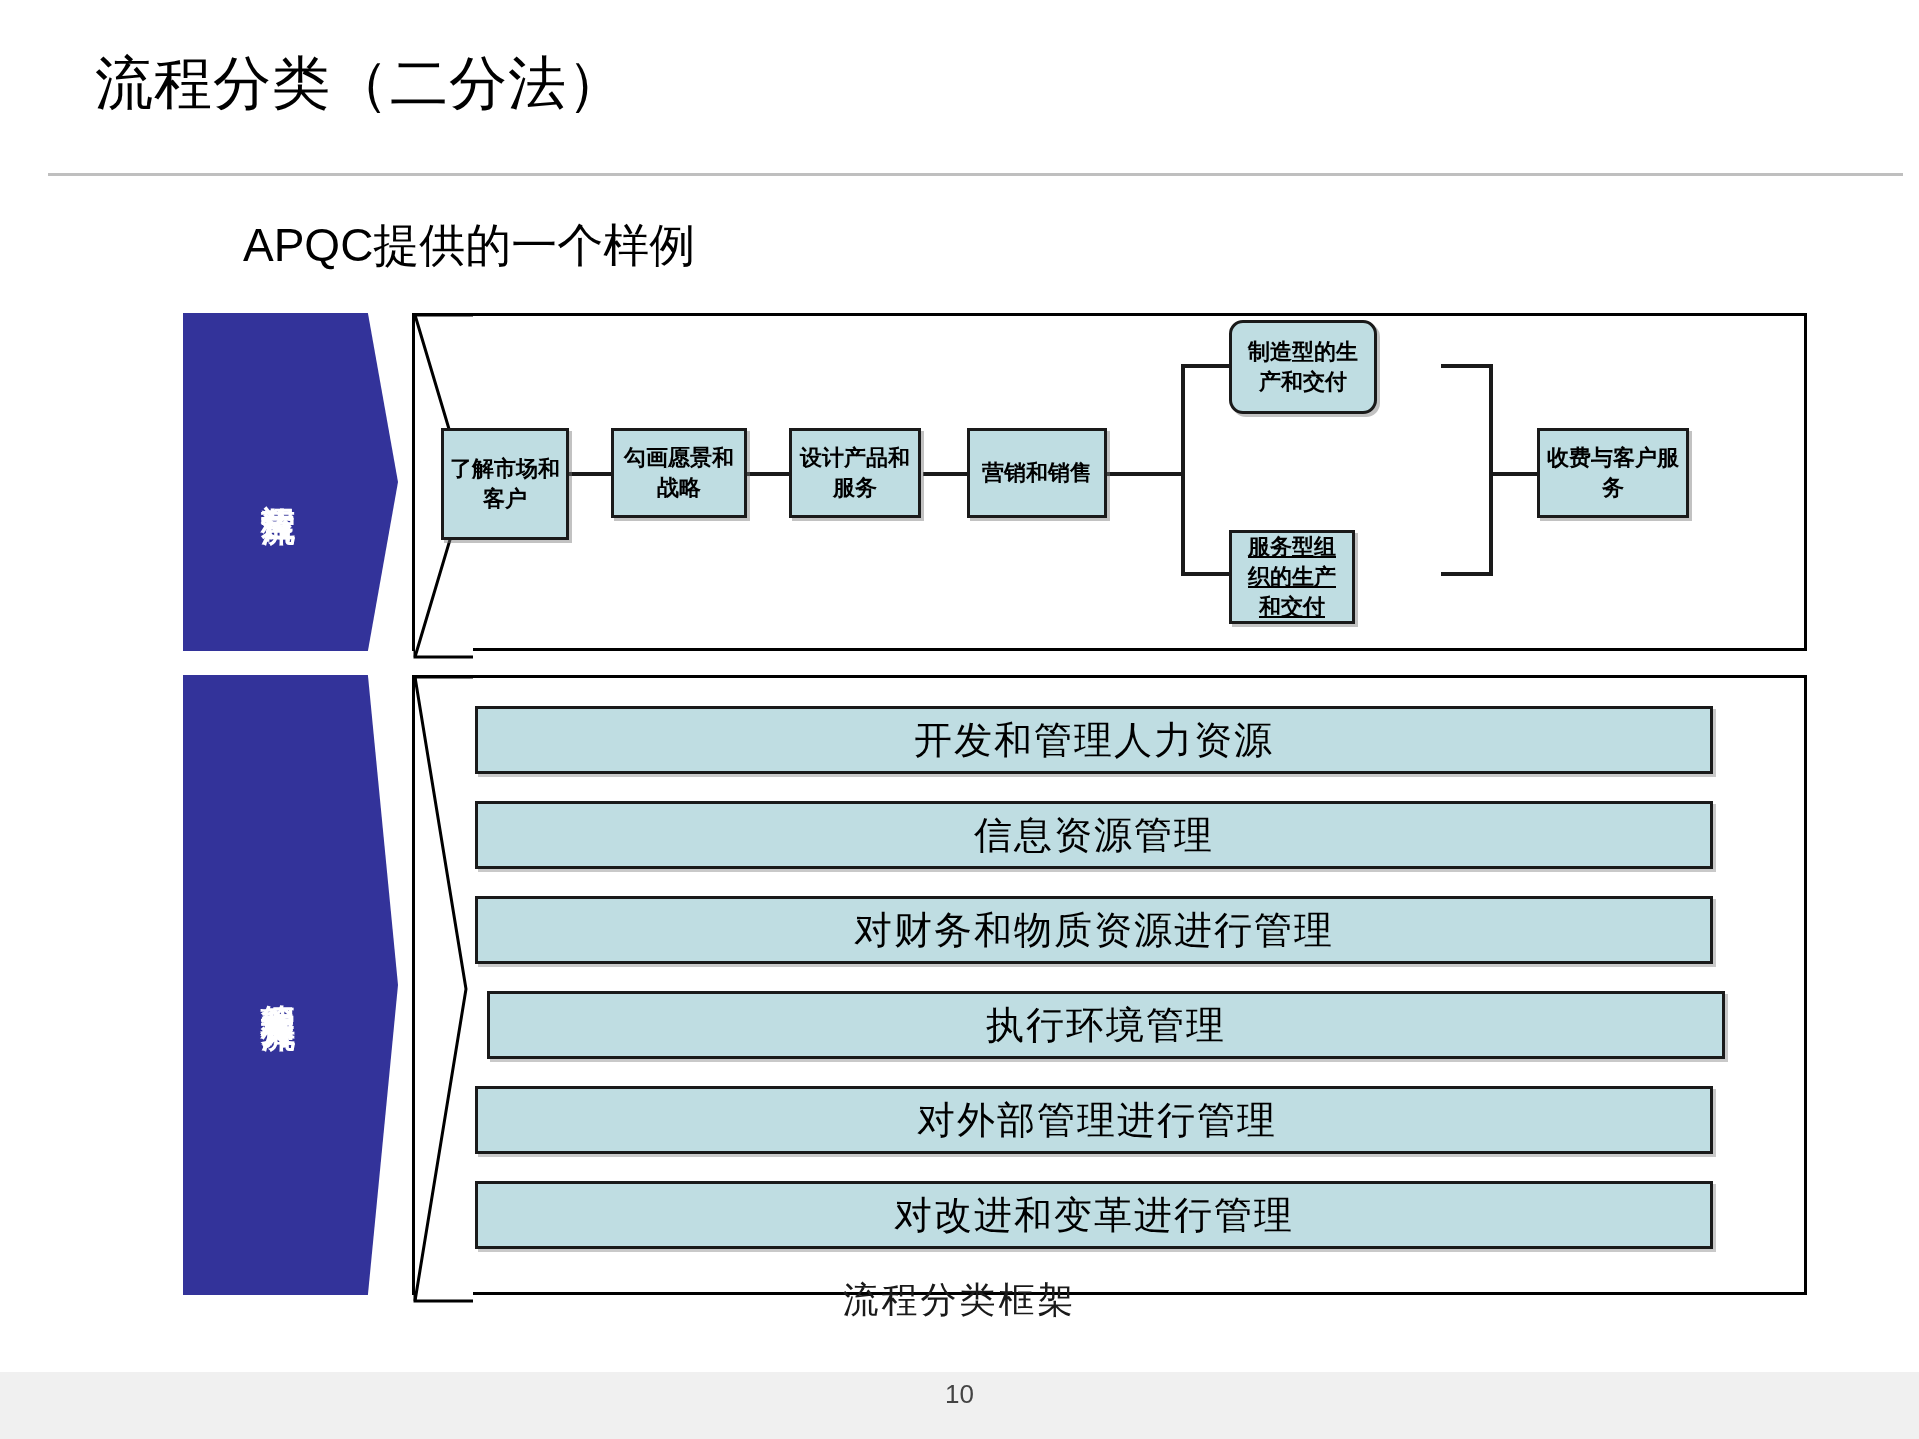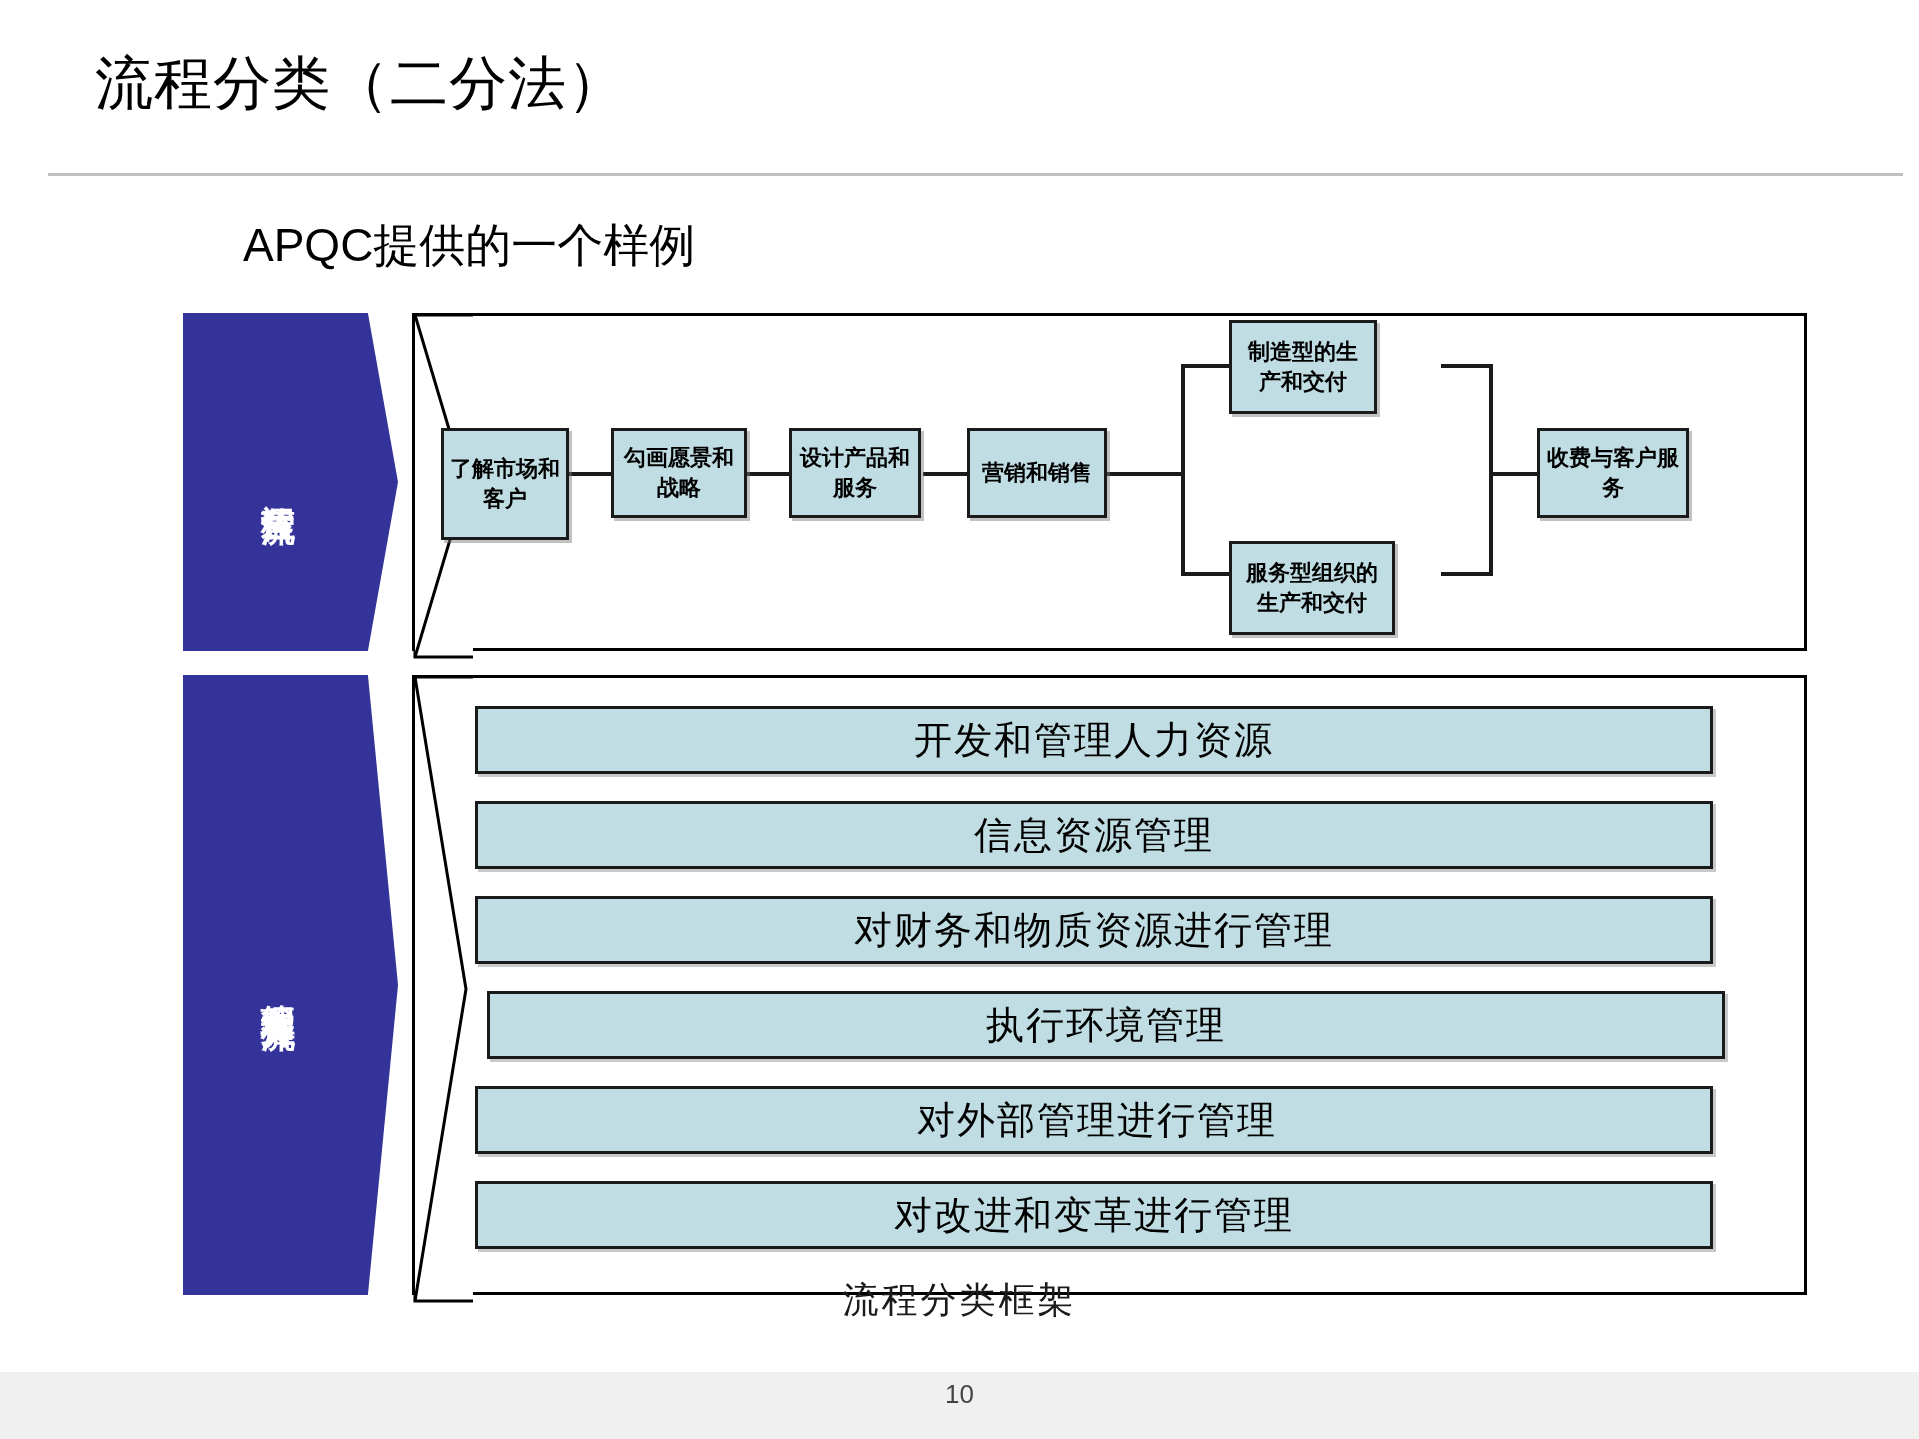--- a/index.html
+++ b/index.html
@@ -180,22 +180,22 @@
       <div class="connector" style="left:1026px; top:48px; width:52px; height:4px;"></div>
       <div class="connector" style="left:1026px; top:256px; width:52px; height:4px;"></div>
       <div class="connector" style="left:1074px; top:48px; width:4px; height:212px;"></div>
       <div class="connector" style="left:1074px; top:156px; width:50px; height:4px;"></div>
 
       <div class="obox" style="left:26px; top:112px; width:128px; height:112px;">了解市场和客户</div>
       <div class="obox" style="left:196px; top:112px; width:136px; height:90px;">勾画愿景和战略</div>
       <div class="obox" style="left:374px; top:112px; width:132px; height:90px;">设计产品和服务</div>
       <div class="obox" style="left:552px; top:112px; width:140px; height:90px;">营销和销售</div>
 
-      <div class="obox" style="left:814px; top:4px; width:148px; height:94px;">制造型的生产和交付</div>
-      <div class="obox" style="left:814px; top:225px; width:166px; height:94px;">服务型组织的生产和交付</div>
+      <div class="obox" style="left:814px; top:4px; width:148px; height:94px;border-radius:14px;">制造型的生产和交付</div>
+      <div class="obox" style="left:814px; top:214px; width:126px; height:94px;text-decoration:underline;">服务型组织的生产和交付</div>
 
       <div class="obox" style="left:1122px; top:112px; width:152px; height:90px;">收费与客户服务</div>
     </div>
 
     <div class="chev" style="left:183px; top:675px; width:215px; height:620px;">
       <div class="chev-label">管理和支持流程</div>
     </div>
 
     <div class="panel" style="left:412px; top:675px; width:1395px; height:620px;text-align:right;">
       <svg class="notch-svg" width="70" height="630" viewBox="0 0 70 630">

